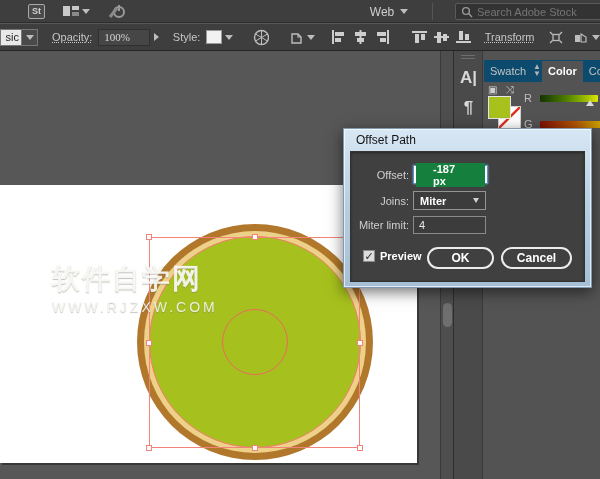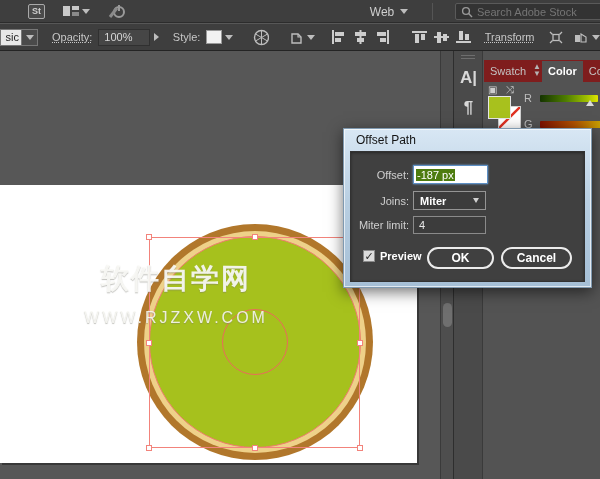--- a/index.html
+++ b/index.html
@@ -16,51 +16,51 @@
   .chev-r { width:0; height:0; border-top:4px solid transparent; border-bottom:4px solid transparent; border-left:5px solid #bdbdbd; display:inline-block; }
   .wsdrop { position:absolute; left:350px; top:3px; width:78px; height:17px; display:flex; align-items:center; justify-content:center; gap:6px; color:#cfcfcf; font-size:12px; }
   .vsep { position:absolute; left:432px; top:3px; width:1px; height:17px; background:#2a2a2a; border-right:1px solid #555; }
   .searchbox { position:absolute; left:455px; top:3px; width:150px; height:17px; background:#333; border:1px solid #5a5a5a; border-radius:2px; display:flex; align-items:center; padding:0 5px; gap:4px; }
   .searchbox input { background:transparent; border:none; outline:none; color:#9a9a9a; font-size:11px; width:110px; font-family:"Liberation Sans",sans-serif; }
 
   .basicdrop { margin-left:0; display:flex; height:17px; }
   .basicdrop .val { width:21px; background:#e8e8e8; color:#222; display:flex; align-items:center; justify-content:flex-end; padding-right:2px; border:1px solid #777; border-right:none; overflow:hidden; }
   .basicdrop .btn { width:17px; background:#4a4a4a; border:1px solid #777; display:flex; align-items:center; justify-content:center; }
   .lbl-link { text-decoration:underline; text-decoration-style:dotted; color:#c7c7c7; }
-  .opval { margin:0 4px 0 6px; width:56px; height:17px; background:#464646; border:1px solid #303030; color:#d6d6d6; display:flex; align-items:center; padding-left:5px; }
+  .opval { margin:0 4px 0 6px; width:56px; height:17px; background:#464646; border:1px solid #303030; color:#d6d6d6; display:flex; align-items:center; padding-left:5px;font-family:Liberation Serif, serif; }
   .swatchbtn { display:flex; align-items:center; gap:3px; margin-left:6px; }
   .wsw { width:16px; height:14px; background:#f2f2f2; border:1px solid #999; }
   .alignrow { display:flex; align-items:center; gap:7px; margin-left:16px; }
   .alignrow svg { display:block; }
   .grp-gap { width:8px; }
   .tfm { margin-left:14px; }
 
   
   .pasteboard { position:absolute; left:0; top:51px; width:453px; height:428px; background:#575757; }
   .artboard { position:absolute; left:0; top:185px; width:417px; height:278px; background:#ffffff; box-shadow:2px 2px 0 rgba(0,0,0,0.35); }
   .circle { position:absolute; border-radius:50%; }
   .c-brown { left:137px; top:224px; width:236px; height:236px; background:#b1772b; }
   .c-tan   { left:144px; top:231px; width:222px; height:222px; background:#eed189; }
   .c-green { left:149px; top:236px; width:212px; height:212px; background:#a6c11d; border:1px solid #ef7b6f; }
   .c-inner { left:222px; top:309px; width:66px; height:66px; border:1px solid #ea6b5b; background:transparent; }
   .selbox { position:absolute; left:149px; top:237px; width:211px; height:211px; border:1px solid #f2837b; }
   .handle { position:absolute; width:6px; height:6px; background:#fff; border:1px solid #f2837b; }
-  .wm { position:absolute; left:76px; top:260px; width:200px; text-align:center; color:rgba(250,250,246,0.92); text-shadow:0 1px 1px rgba(120,120,110,0.45); pointer-events:none; }
+  .wm { position:absolute; left:52px; top:260px; width:200px; color:rgba(250,250,246,0.92); text-shadow:0 1px 1px rgba(120,120,110,0.45); pointer-events:none; }
   .wm .l1 { font-size:28px; font-weight:bold; letter-spacing:2px; }
-  .wm .l2 { font-size:16px; letter-spacing:3px; margin-top:11px; color:rgba(248,248,244,0.88); }
+  .wm .l2 { font-size:14px; letter-spacing:3px; margin-top:1px; color:rgba(248,248,244,0.88); }
 
   
   .scrolltrack { position:absolute; left:440px; top:51px; width:13px; height:428px; background:#4e4e4e; border-left:1px solid #3a3a3a; }
   .scrollthumb { position:absolute; left:2px; top:252px; width:9px; height:24px; background:#6f6f6f; border-radius:5px; }
   .dock { position:absolute; left:453px; top:51px; width:147px; height:428px; background:#535353; border-left:1px solid #2e2e2e; }
   .iconstrip { position:absolute; left:0; top:0; width:29px; height:428px; background:#4a4a4a; border-right:1px solid #3a3a3a; }
   .grip { width:14px; height:4px; margin:4px auto 6px; border-top:1px solid #6e6e6e; border-bottom:1px solid #6e6e6e; }
   .stripicon { width:29px; height:26px; display:flex; align-items:center; justify-content:center; color:#d8d8d8; font-size:17px; font-weight:bold; margin-bottom:4px; }
   .stripicon.serif { font-family:"Liberation Serif", serif; font-style:italic; }
-  .tabsrow { position:absolute; left:30px; top:9px; width:117px; height:22px; background:#7f1d1d; display:flex; align-items:flex-end; overflow:hidden; }
+  .tabsrow { position:absolute; left:30px; top:9px; width:117px; height:22px; background:#0c4a6e; display:flex; align-items:flex-end; overflow:hidden; }
   .tab { padding:4px 6px 5px; color:#c3c3c3; white-space:nowrap; }
   .tab.active { background:#535353; color:#fff; font-weight:bold; }
   .updn { color:#b5b5b5; font-size:8px; line-height:7px; display:flex; flex-direction:column; justify-content:center; padding:0 1px 5px; }
   .panelbody { position:absolute; left:30px; top:31px; width:117px; height:120px; background:#535353; }
   .fillsw { position:absolute; left:4px; top:14px; width:23px; height:23px; background:#a8c11d; border:1px solid #e6e6e6; z-index:2; }
   .strokesw { position:absolute; left:14px; top:24px; width:23px; height:23px; background:#fff; border:1px solid #cfcfcf; z-index:1; }
   .strokesw svg { display:block; }
   .miniic { position:absolute; color:#cdcdcd; font-size:10px; }
   .chrow { position:absolute; display:flex; align-items:center; gap:6px; }
   .chlabel { width:10px; color:#bdbdbd; }
@@ -69,21 +69,21 @@
   .sl-g { width:62px; background:linear-gradient(90deg,#7e1000,#b25200 55%,#c8a400); }
   .sl-handle { position:absolute; top:5px; width:0; height:0; border-left:4px solid transparent; border-right:4px solid transparent; border-bottom:6px solid #d9d9d9; }
 
   
   .dialog { position:absolute; left:343px; top:128px; width:249px; height:160px; border-radius:0; background:linear-gradient(180deg,#d8e7f4 0%,#b9cfe2 45%,#a5bfd6 100%); border:1px solid #7f99b0; box-shadow:0 4px 14px rgba(0,0,0,0.55), inset 0 0 0 1px rgba(255,255,255,0.65); z-index:10; }
   .dlgtitle { position:absolute; left:12px; top:4px; color:#141414; font-size:12px; }
   .dlgbody { position:absolute; left:6px; top:22px; width:235px; height:131px; background:#404040; border:1px solid #323232; box-shadow:inset 0 1px 3px rgba(0,0,0,0.4); }
   .frow { position:absolute; display:flex; align-items:center; }
   .flabel { width:58px; text-align:right; margin-right:4px; color:#cfcfcf; }
   .in-offset { width:75px; height:19px; background:#fff; border:1px solid #5d8fc4; box-shadow:0 0 2px #6ea2d8; display:flex; align-items:center; padding:0 2px; color:#222; }
-  .seltxt { background:#4d7c0f; color:#fff; padding:0 1px; }
+  .seltxt { background:#15803d; color:#fff; padding:0 17px;font-weight:bold; }
   .dd { width:73px; height:19px; background:#3c3c3c; border:1px solid #949494; display:flex; align-items:center; justify-content:space-between; padding:0 6px; color:#fff; font-weight:bold; }
   .dd .chev { border-top-color:#d0d0d0; border-left-width:3px; border-right-width:3px; }
   .in-dark { width:73px; height:18px; background:#3c3c3c; border:1px solid #8a8a8a; display:flex; align-items:center; padding:0 5px; color:#e8e8e8; }
   .cb { width:12px; height:12px; background:#dcdcdc; border:1px solid #8a8a8a; color:#2a2a2a; font-size:11px; line-height:10px; text-align:center; margin-right:5px; }
   .cblabel { color:#fff; font-weight:bold; }
   .pill { height:22px; border:2px solid #ececec; border-radius:12px; background:transparent; color:#fff; font-weight:bold; font-size:12px; font-family:"Liberation Sans",sans-serif; display:flex; align-items:center; justify-content:center; }
   .btn-ok { position:absolute; left:76px; top:95px; width:67px; }
   .btn-cancel { position:absolute; left:150px; top:95px; width:71px; }
 </style>
 </head>

